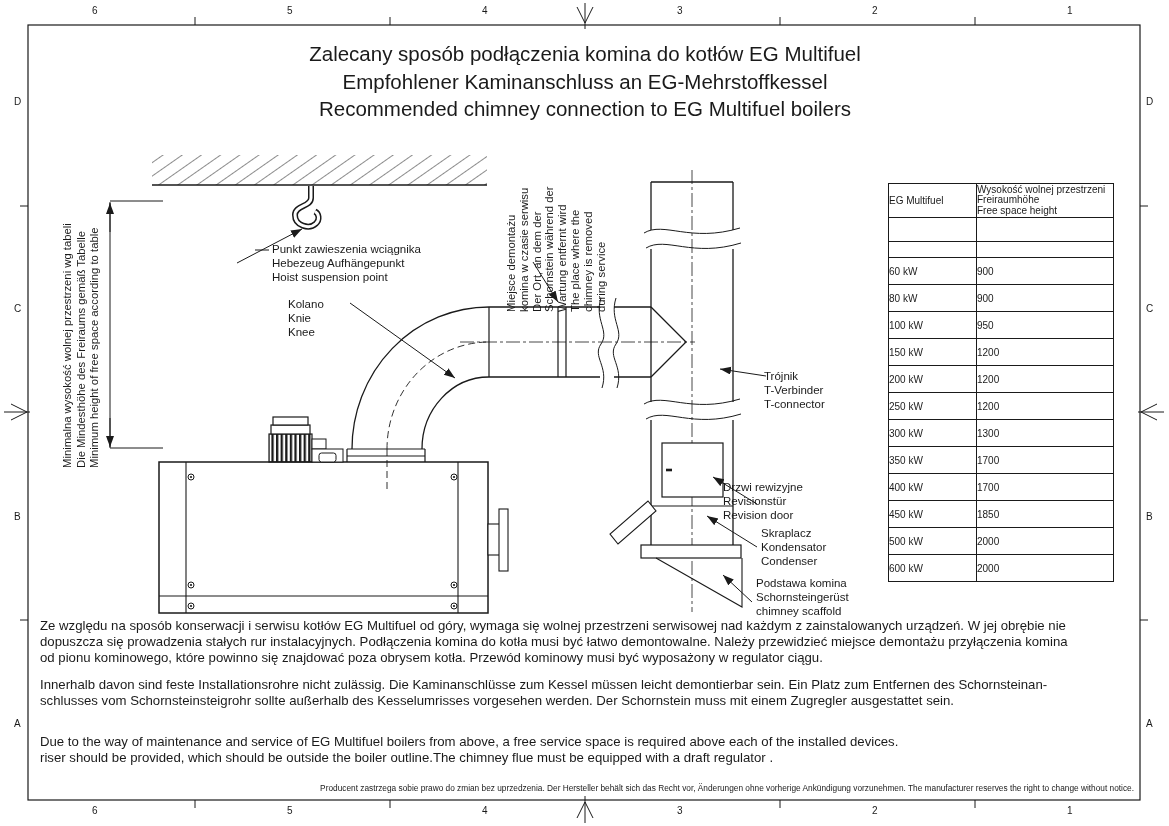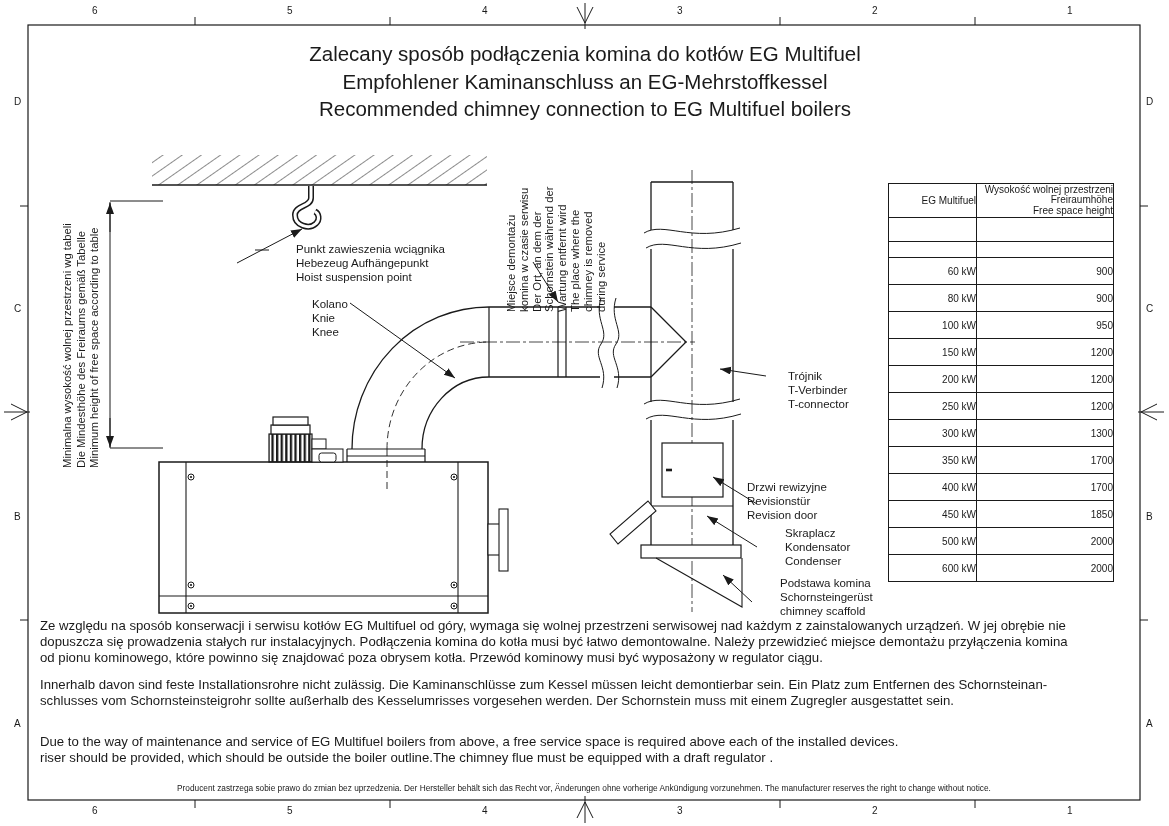--- a/index.html
+++ b/index.html
@@ -3,28 +3,28 @@
 <meta charset="utf-8">
 <style>
   html,body{margin:0;padding:0;background:#e8e8e8;}
   .sheet{position:relative;width:1169px;height:826px;background:#fff;
          font-family:"Liberation Sans",sans-serif;color:#1a1a1a;overflow:hidden;}
   .abs{position:absolute;}
   svg{position:absolute;left:0;top:0;}
   .marker{font-size:10px;line-height:10px;}
   .title-block{left:90px;top:40px;width:990px;text-align:center;
                font-size:20.5px;line-height:27.5px;white-space:nowrap;}
-  .lbl{font-size:11.5px;line-height:14px;white-space:nowrap;margin-left:24px;}
+  .lbl{font-size:11.5px;line-height:14px;white-space:nowrap;}
   .vert{transform:rotate(-90deg);transform-origin:0 0;white-space:nowrap;}
   .vert-left{font-size:11.3px;line-height:13.5px;}
   .vert-mid{font-size:11.3px;line-height:12.8px;}
   .para{font-size:13.2px;line-height:16px;white-space:nowrap;}
-  .note{font-size:8.3px;line-height:9px;text-align:center;white-space:nowrap;}
+  .note{font-size:8.3px;line-height:9px;text-align:right;white-space:nowrap;}
   table.spec{border-collapse:collapse;table-layout:fixed;}
-  table.spec td{border:1px solid #1a1a1a;text-align:right;vertical-align:middle;
+  table.spec td{border:1px solid #1a1a1a;text-align:left;vertical-align:middle;
                 font-size:10px;padding:0;overflow:hidden;}
   td.hdr2{font-size:9.3px;line-height:10.6px;}
   tr.h-head{height:34px;} tr.h-e1{height:24px;} tr.h-e2{height:16px;} tr.h-row{height:27px;}
 </style>
 </head>
 <body>
 
 <div class="sheet">
 
   <svg width="1169" height="826" viewBox="0 0 1169 826">

